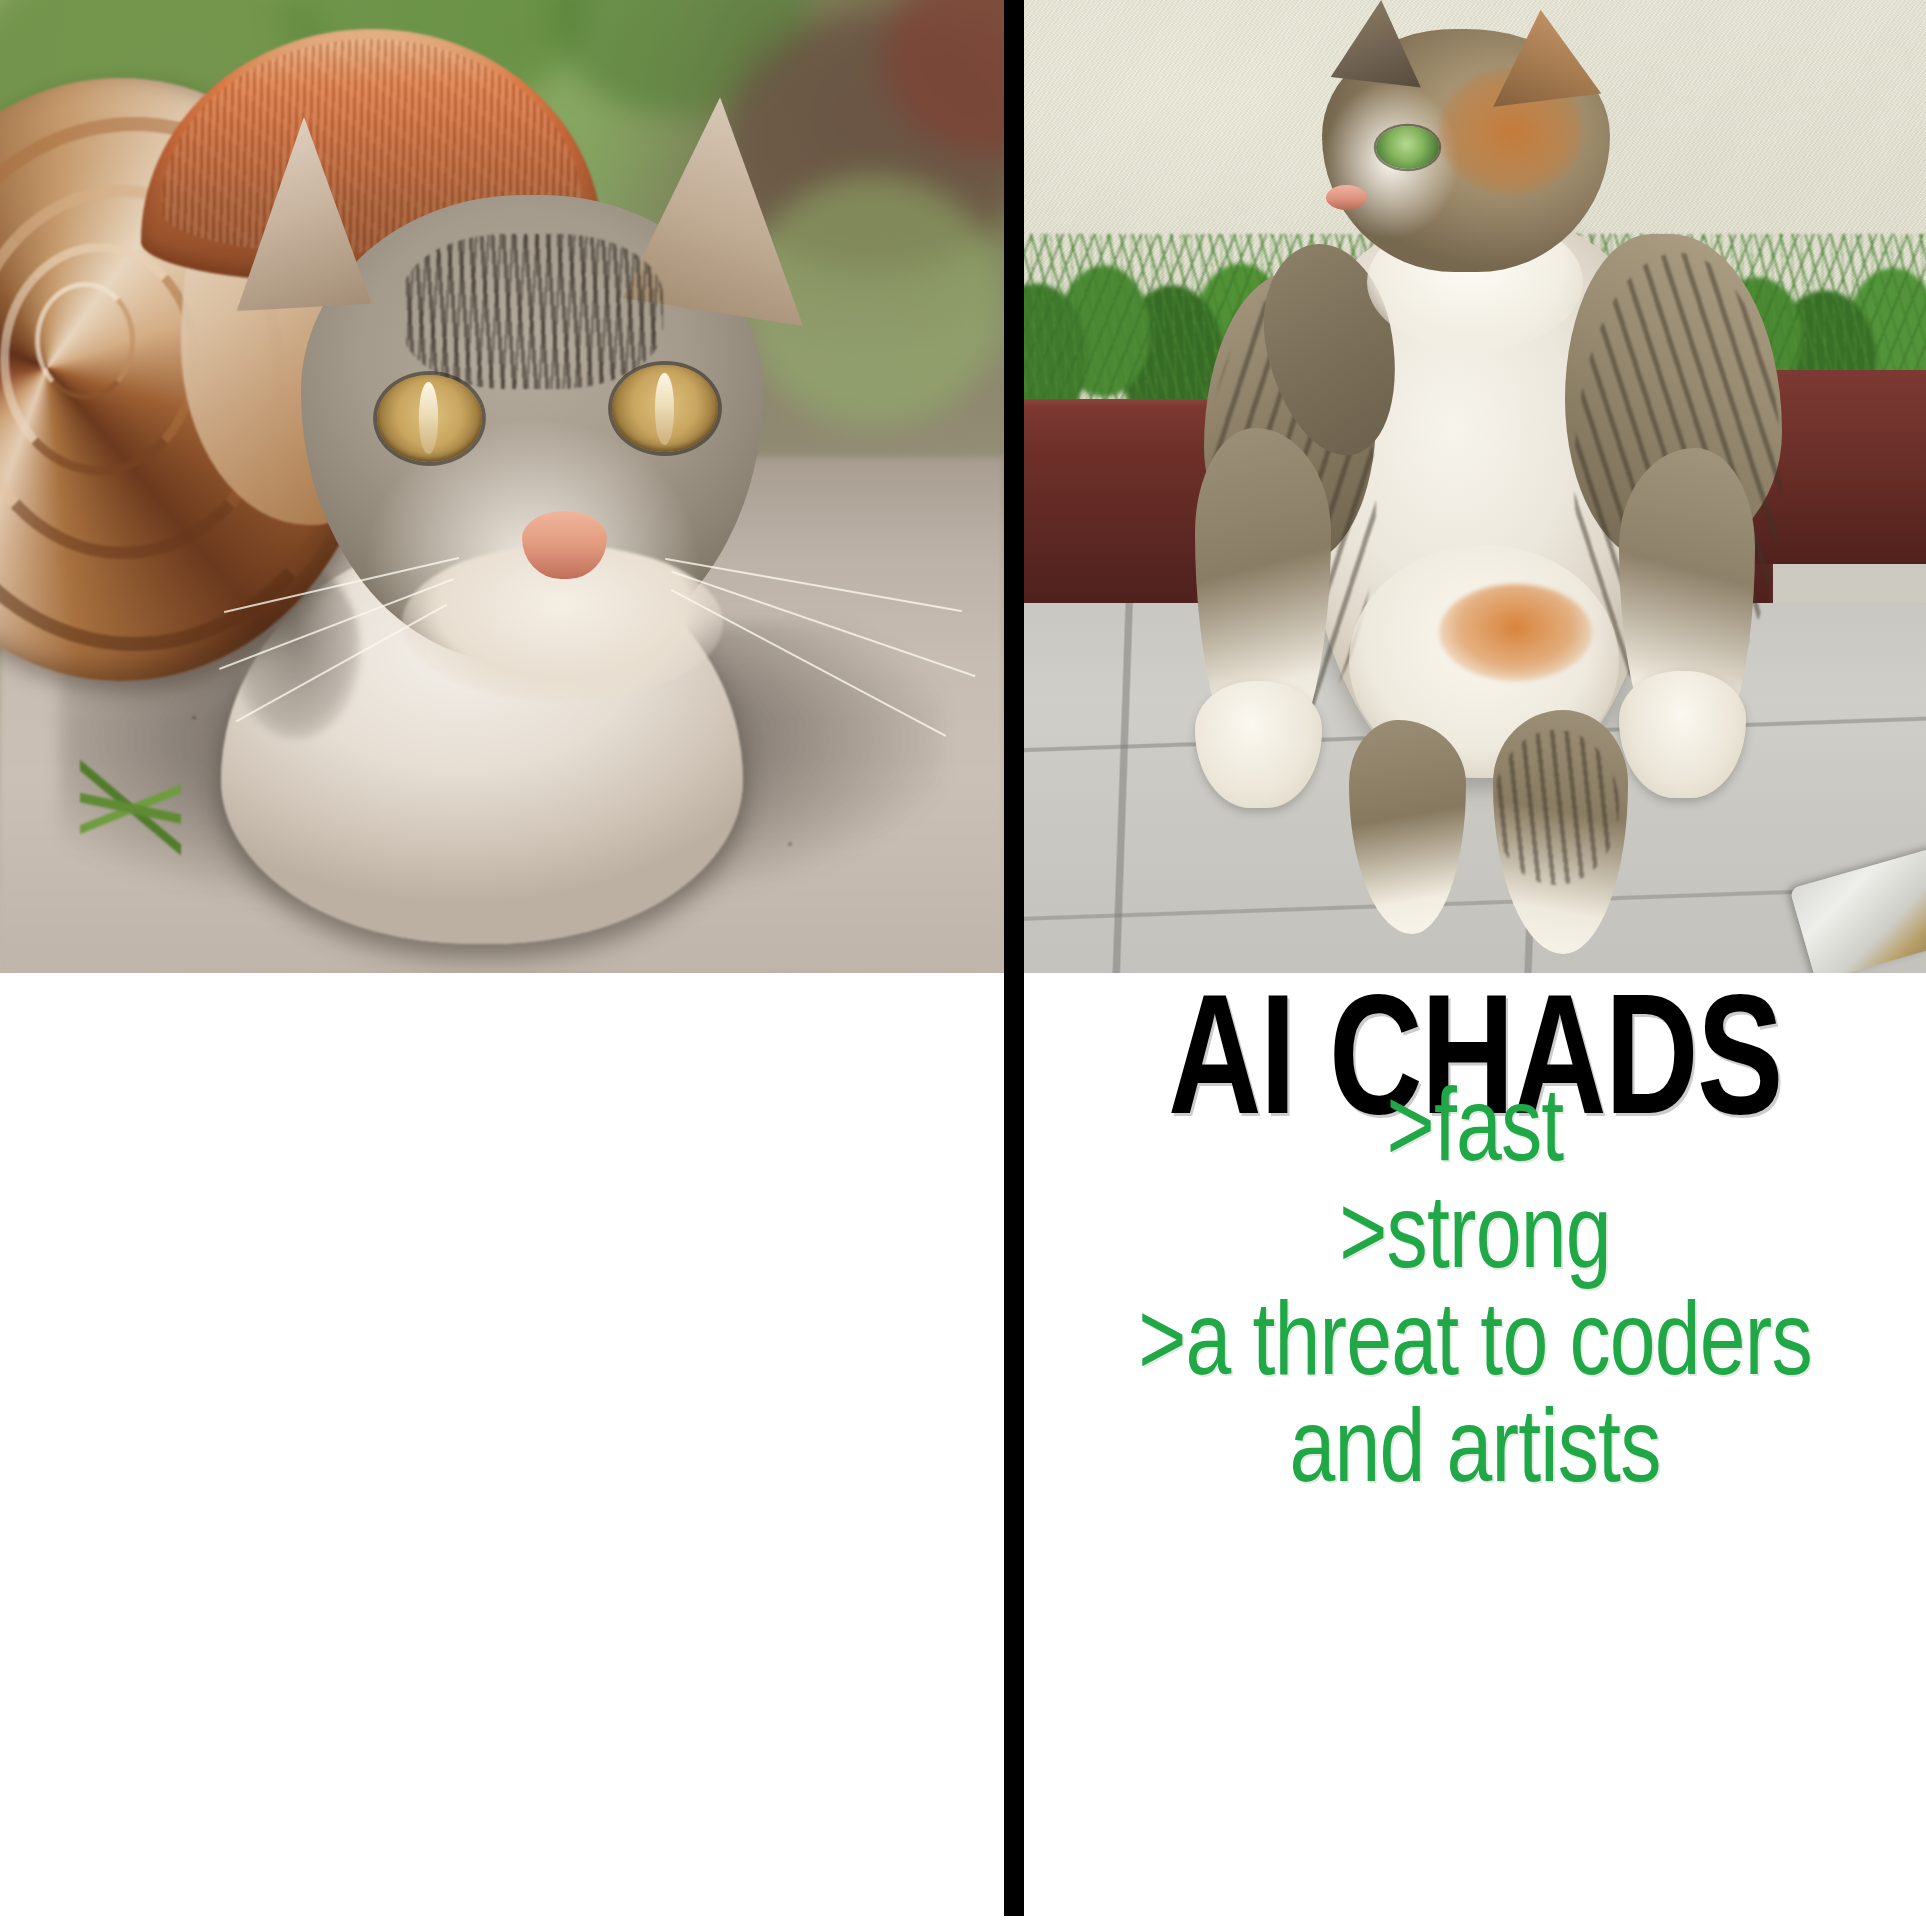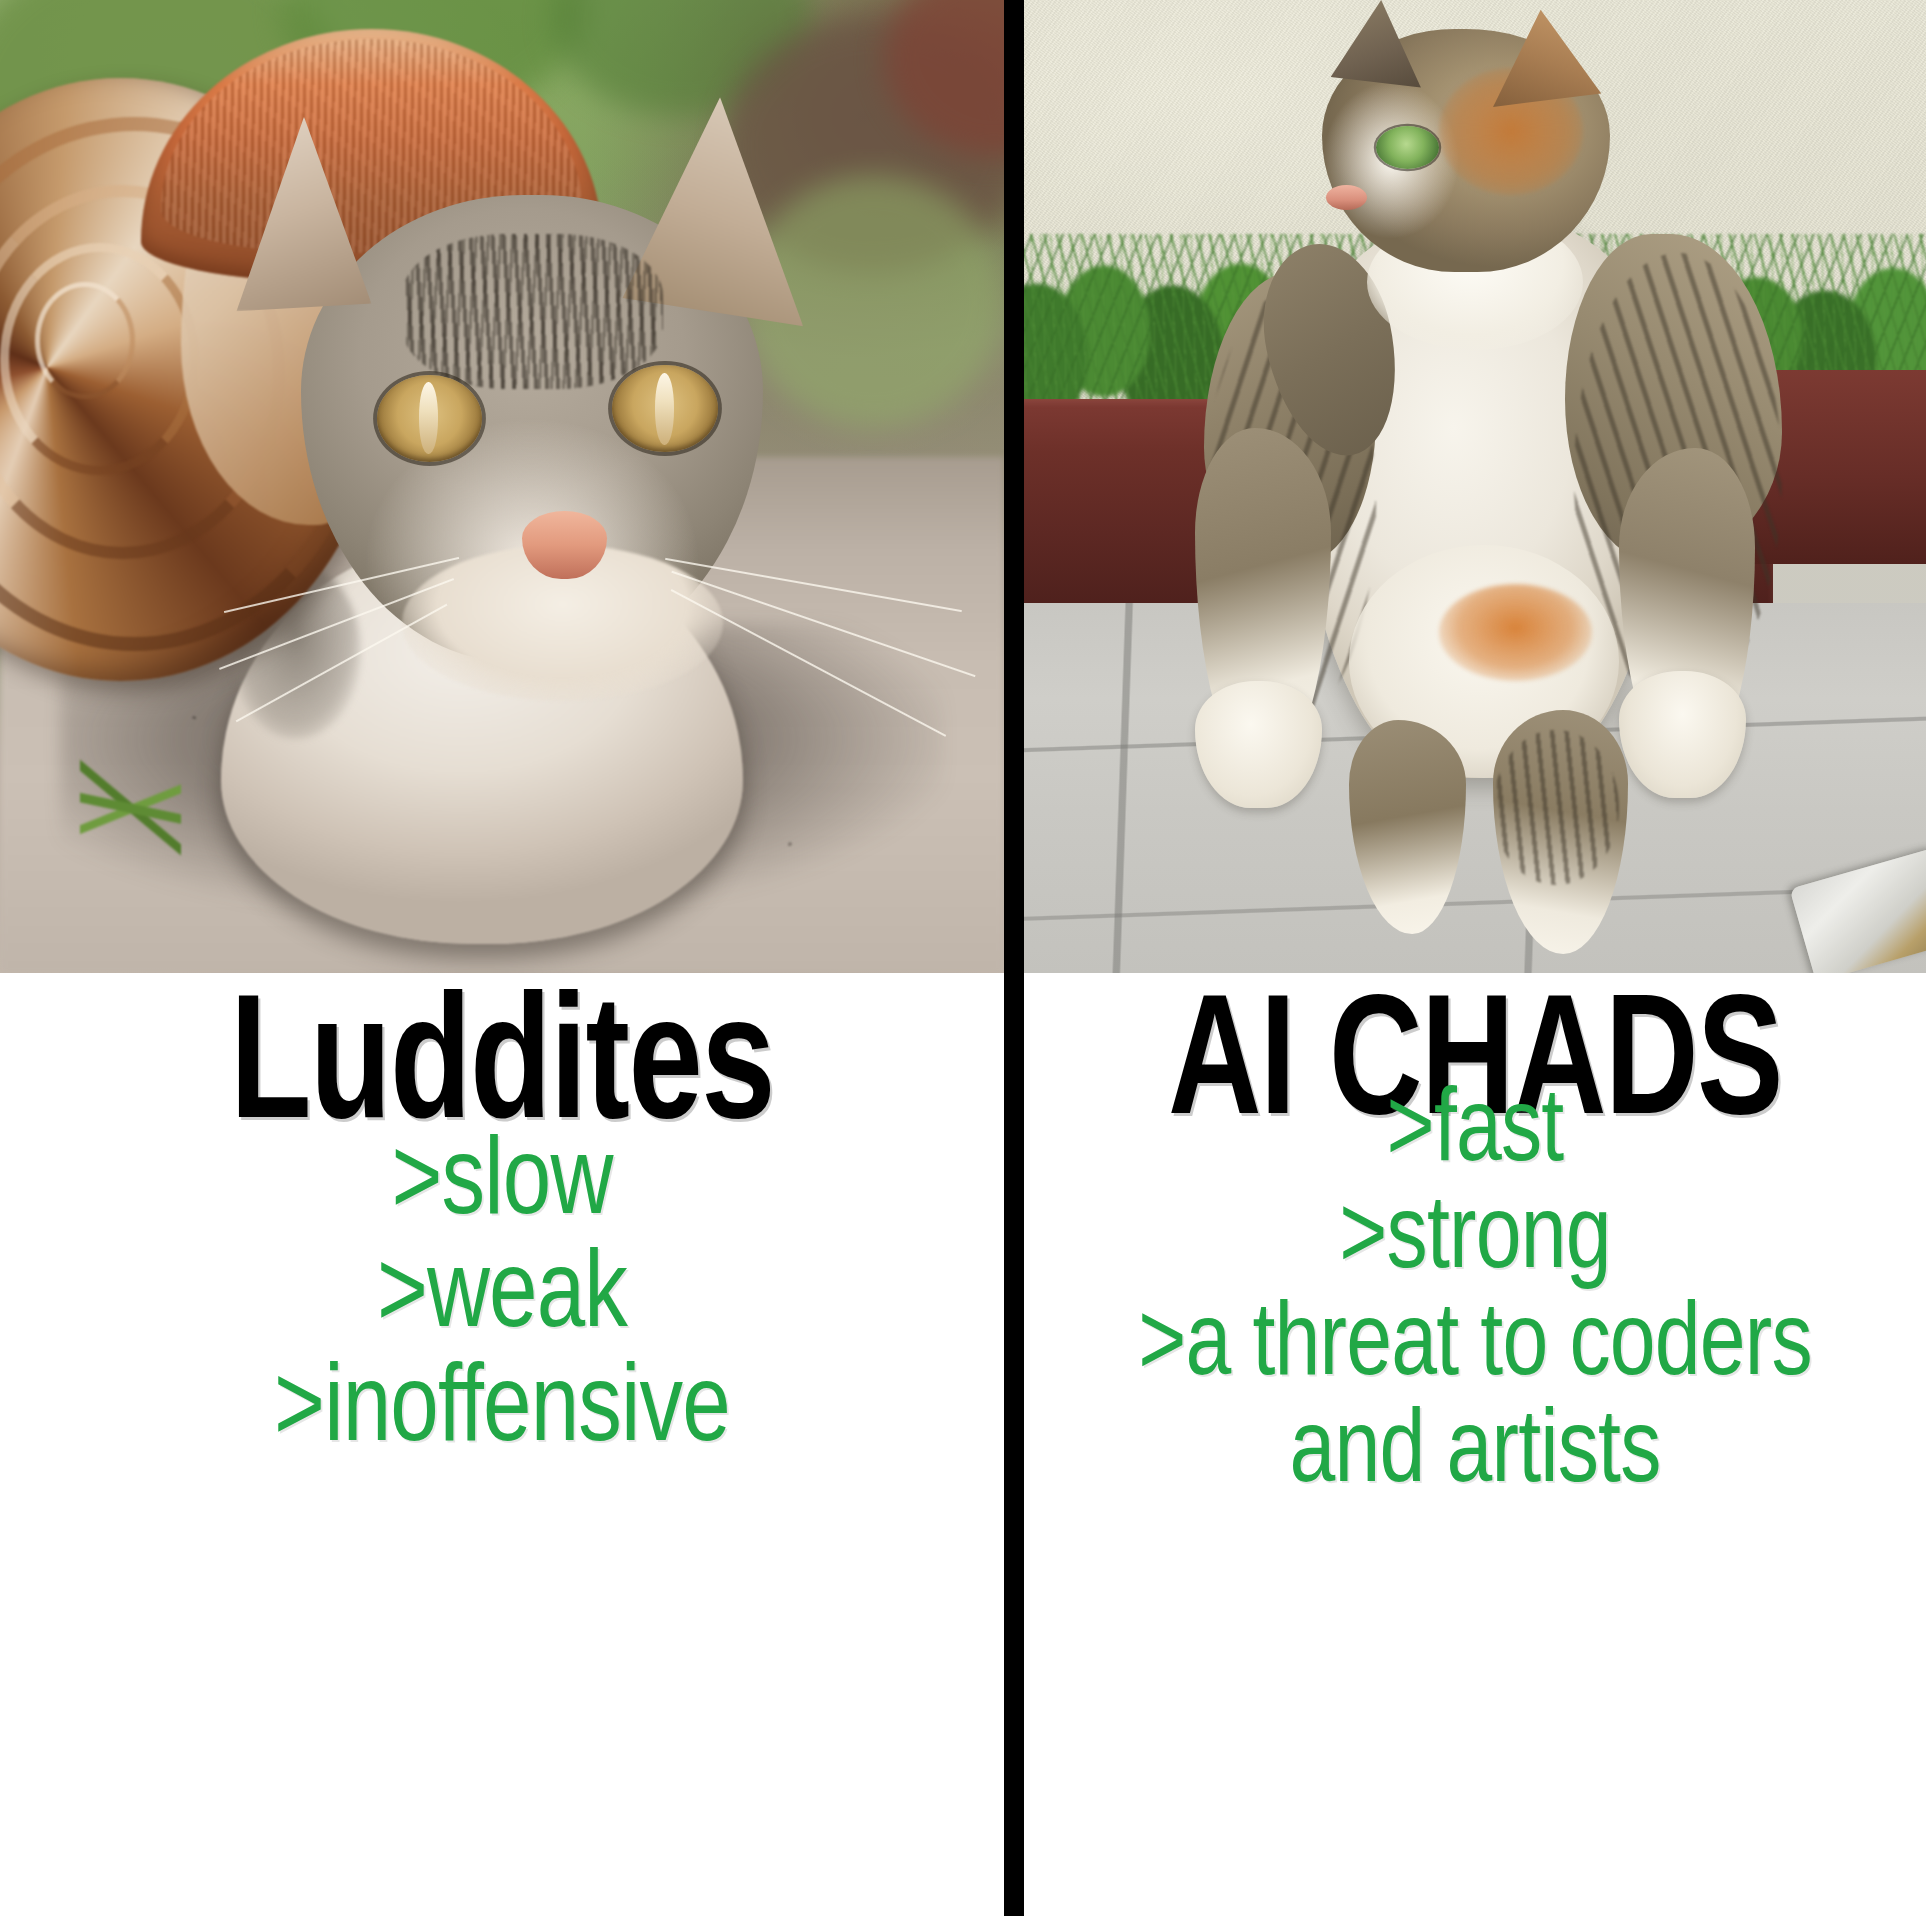--- a/index.html
+++ b/index.html
@@ -489,28 +489,20 @@
       <div class="muzzle"></div>
       <div class="nose"></div>
       <div class="whisk wa"></div>
       <div class="whisk wb"></div>
       <div class="whisk wc"></div>
       <div class="whisk wd"></div>
       <div class="whisk we"></div>
       <div class="whisk wf"></div>
     </div>
 
-    <div class="caption" id="cap-left">
-      <h1 class="title" id="title-left">Luddites</h1>
-      <div class="greentext" id="green-left">
-        <span class="line">&gt;slow</span>
-        <span class="line">&gt;weak</span>
-        <span class="line">&gt;inoffensive</span>
-      </div>
-    </div>
   </div>
 
   <div id="divider"></div>
 
   <div class="panel" id="panel-right">
 
     <div class="photo" id="photo-right">
       <div class="bg"></div>
       <div class="wall"></div>
       <div class="plants"></div>

